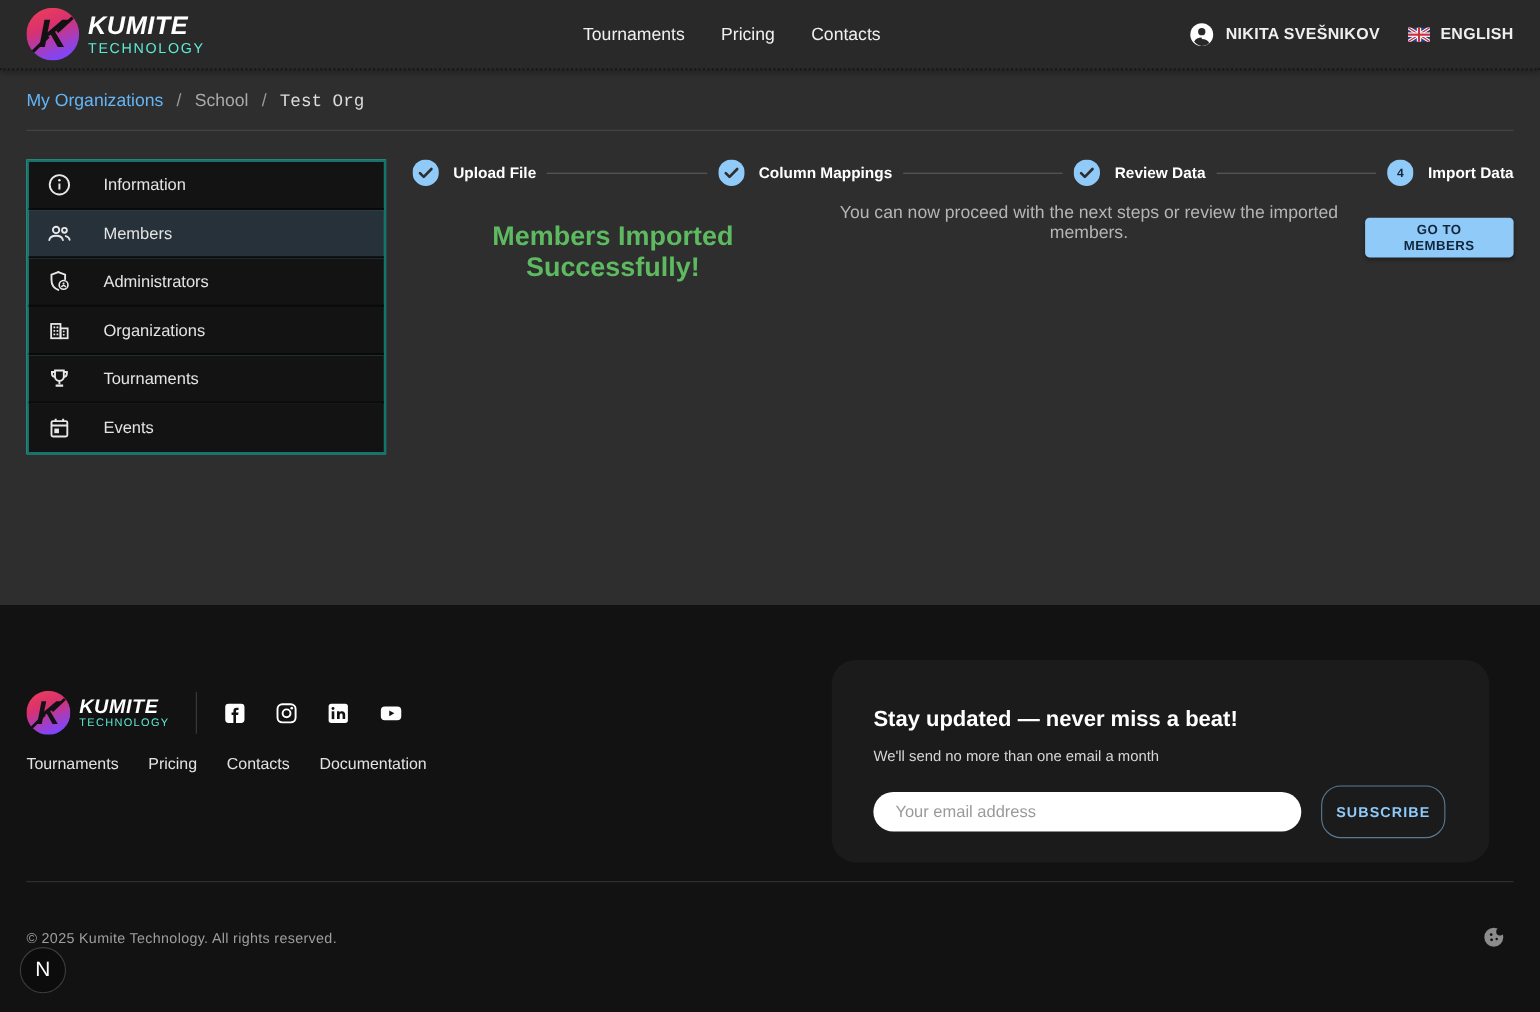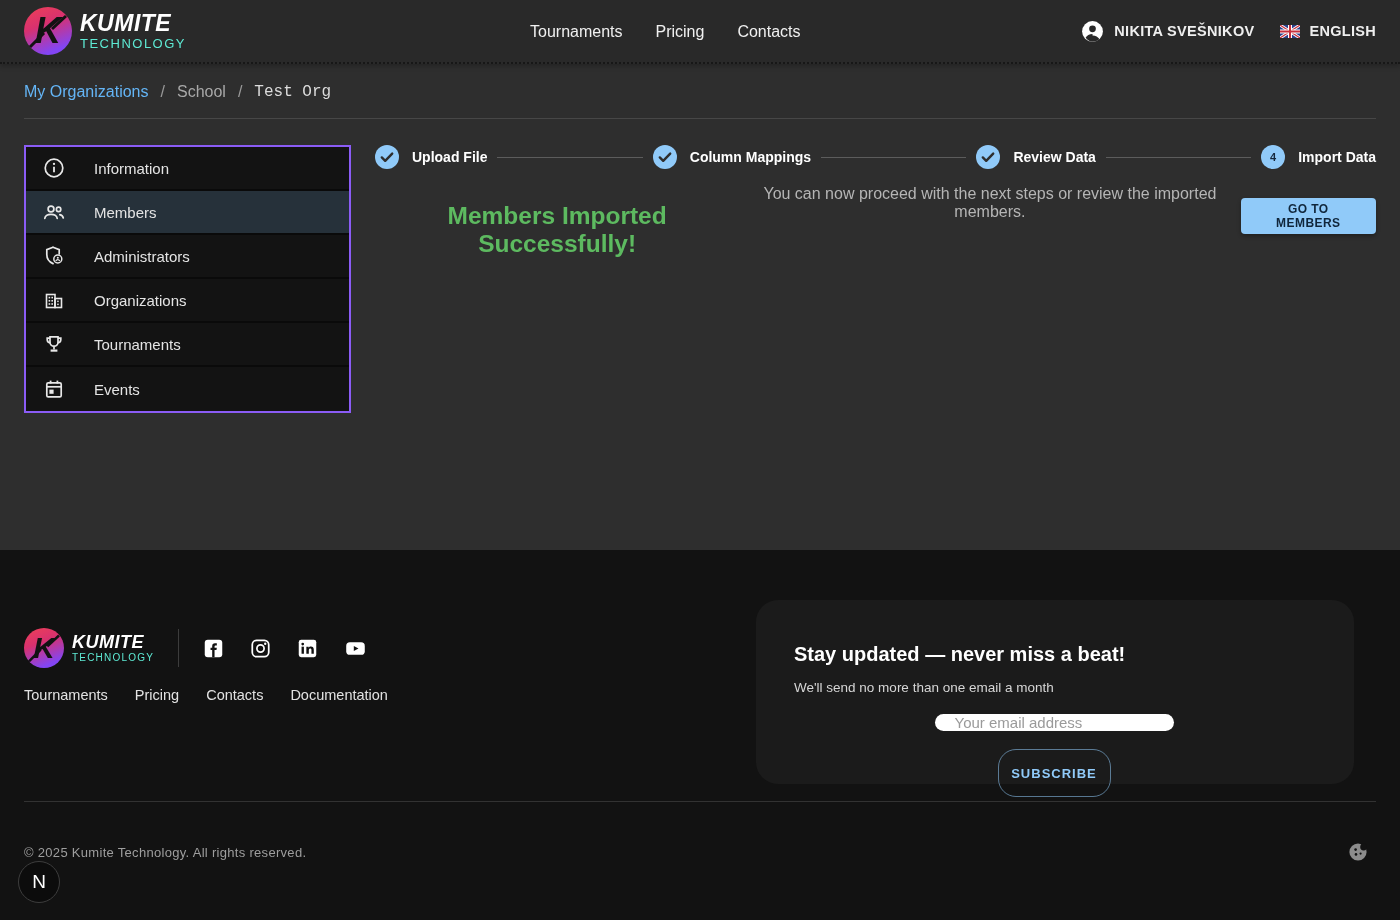--- a/index.html
+++ b/index.html
@@ -31,21 +31,21 @@
   
   .breadcrumb { display:flex; align-items:center; gap:12px; padding:19px 24px 17px; font-size:16px; }
   .breadcrumb .crumb-link { color:#64b5f6; text-decoration:none; cursor:pointer; }
   .breadcrumb .sep { color:#9a9a9a; }
   .breadcrumb .crumb-mid { color:#a9a9a9; }
   .breadcrumb .crumb-cur { color:#dcdcdc;font-family:Liberation Mono, monospace; }
   .rule { height:1px; background:#474747; margin:0 24px; }
 
   
   .main-row { display:flex; padding:26px 24px 0; gap:24px; }
-  .sidebar { width:327px; background:#5eead4; border:2px solid #8b5cf6; align-self:flex-start; }
+  .sidebar { width:327px; background:#5eead4; border:2px solid #0f766e; align-self:flex-start; }
   .side-item {
     display:flex; align-items:center; height:44px; padding-left:16px; gap:28px;
     border-bottom:2px solid #0a0a0a; color:#e4e4e4; cursor:pointer; background:#131313;
   }
   .side-item:last-child { border-bottom:none; }
   .side-item.selected { background:#26313a; }
   .side-item .s-icon { width:24px; height:24px; color:#e8e8e8; flex:0 0 24px; }
   .side-item .s-label { font-size:15px; }
 
   .content { flex:1; display:flex; flex-direction:column; }
@@ -70,21 +70,21 @@
   .socials a { display:block; width:21px; height:21px; cursor:pointer; }
   .f-links { position:absolute; left:24px; top:137px; display:flex; gap:27px; }
   .f-links a { color:#e2e2e2; font-size:14.5px; text-decoration:none; cursor:pointer; }
 
   .news-card {
     position:absolute; left:756px; top:50px; width:598px; height:184px;
     background:#1b1b1b; border-radius:22px; padding:43px 40px 0 38px;
   }
   .news-title { font-size:20px; font-weight:bold; color:#fff; }
   .news-sub { font-size:13.5px; color:#d6d6d6; margin-top:14px; }
-  .news-row { display:flex; align-items:center; margin-top:19px; gap:18px;flex-direction:column; }
+  .news-row { display:flex; align-items:center; margin-top:19px; gap:18px; }
   .email-input {
     flex:1; height:36px; border:none; border-radius:18px; background:#fff;
     padding:0 20px; font-family:inherit; font-size:15px; color:#333; outline:none;
   }
   .email-input::placeholder { color:#9a9a9a; }
   .subscribe-btn {
     width:113px; height:48px; border-radius:18px; background:transparent;
     border:1px solid rgba(144,202,249,.55); color:#90caf9; font-family:inherit;
     font-size:13px; font-weight:bold; letter-spacing:1px; cursor:pointer;
   }

